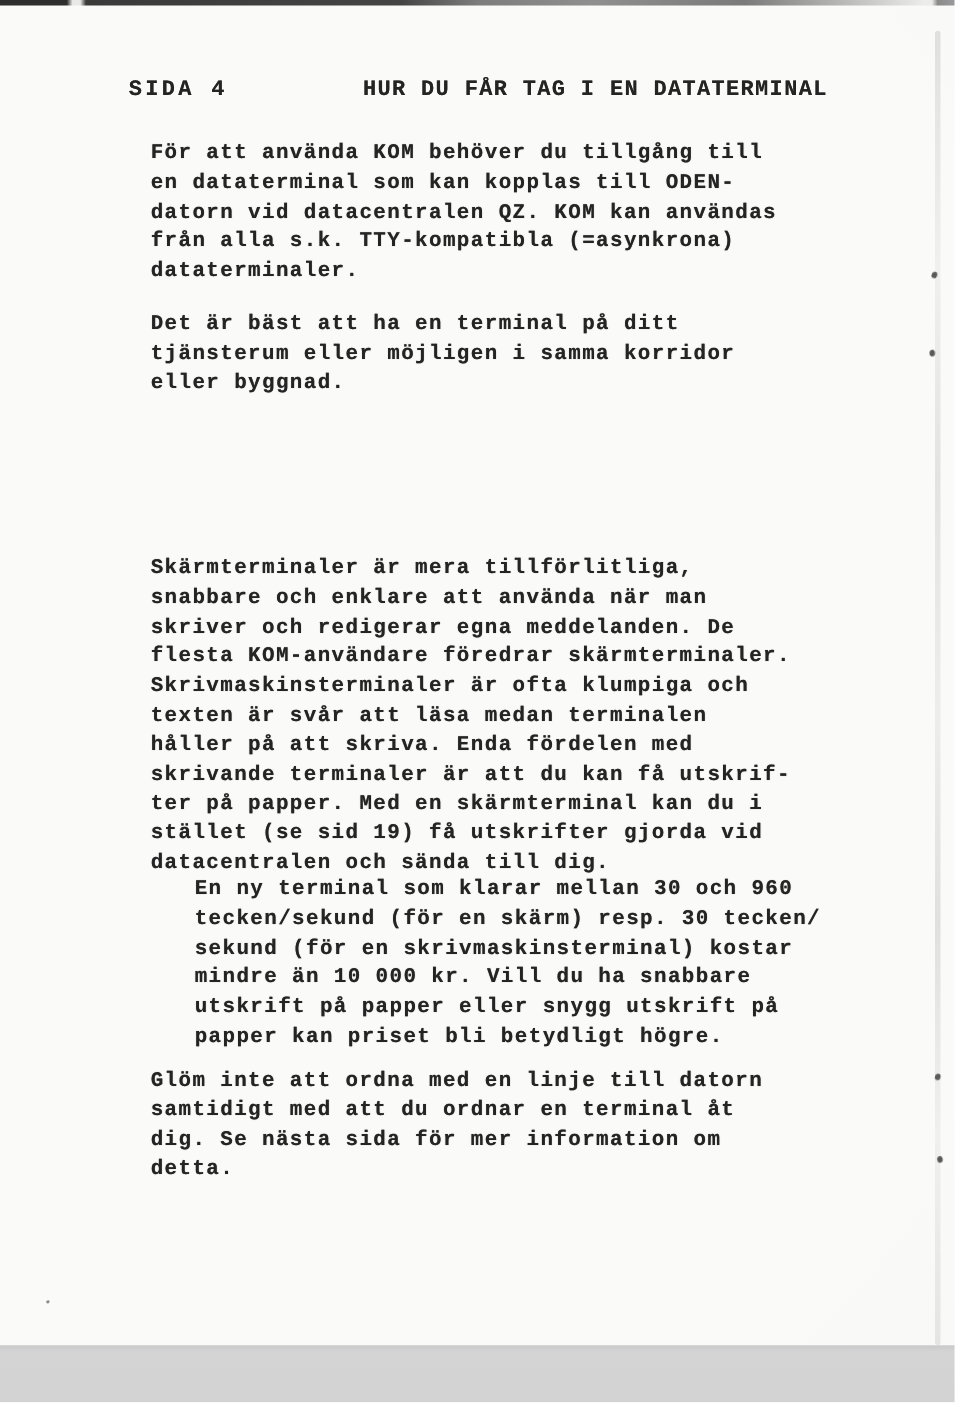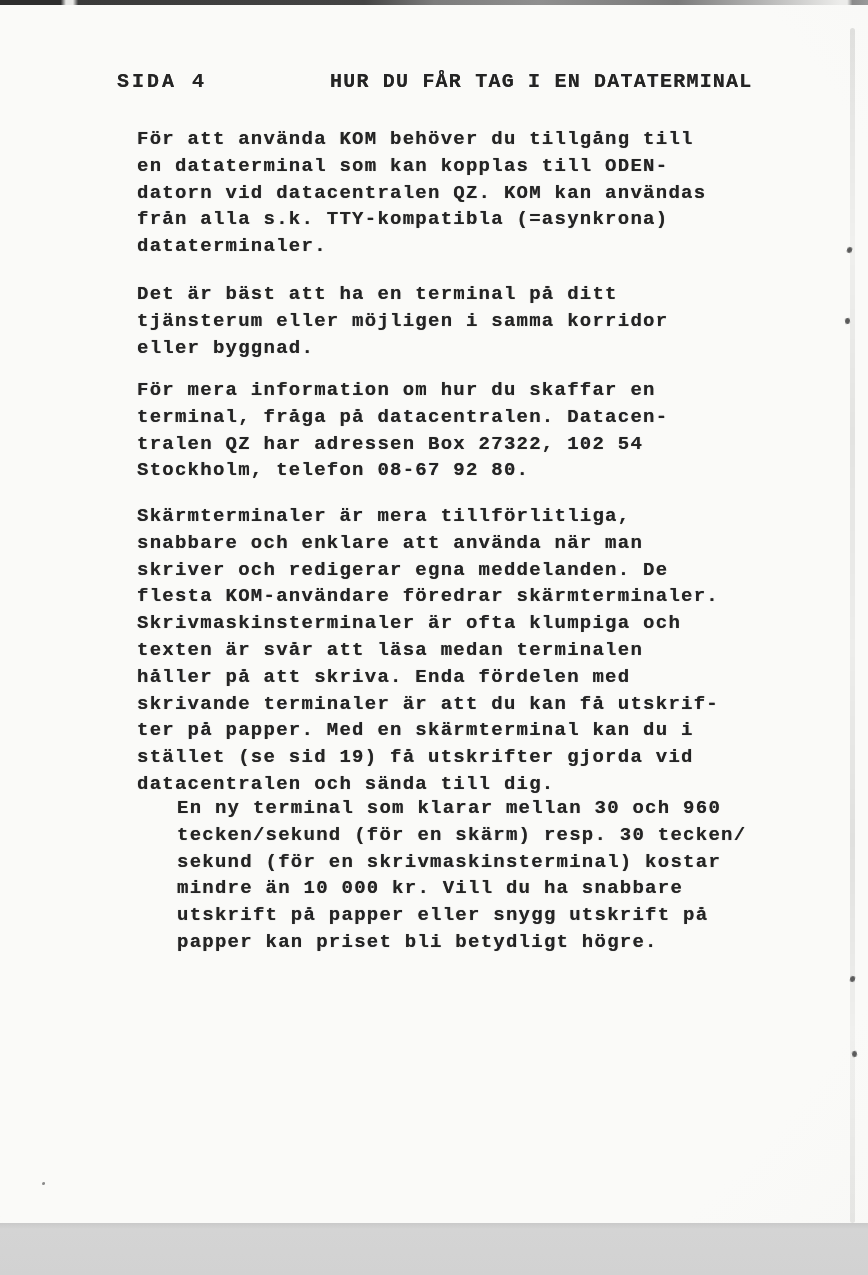--- a/index.html
+++ b/index.html
@@ -111,44 +111,44 @@
   <div class="paragraph p2">Det är bäst att ha en terminal på ditt
 tjänsterum eller möjligen i samma korridor
 eller byggnad.</div>
 
   <div class="paragraph p1">För att använda KOM behöver du tillgång till
 en dataterminal som kan kopplas till ODEN-
 datorn vid datacentralen QZ. KOM kan användas
 från alla s.k. TTY-kompatibla (=asynkrona)
 dataterminaler.</div>
 
-  <div class="paragraph p3">För mera information om hur du skaffar en
-terminal, fråga på datacentralen. Datacen-
-tralen QZ har adressen Box 27322, 102 54
-Stockholm, telefon 08-67 92 80.</div>
 
   <div class="paragraph p4">Skärmterminaler är mera tillförlitliga,
 snabbare och enklare att använda när man
 skriver och redigerar egna meddelanden. De
 flesta KOM-användare föredrar skärmterminaler.
 Skrivmaskinsterminaler är ofta klumpiga och
 texten är svår att läsa medan terminalen
 håller på att skriva. Enda fördelen med
 skrivande terminaler är att du kan få utskrif-
 ter på papper. Med en skärmterminal kan du i
 stället (se sid 19) få utskrifter gjorda vid
 datacentralen och sända till dig.</div>
 
   <div class="paragraph p5">En ny terminal som klarar mellan 30 och 960
 tecken/sekund (för en skärm) resp. 30 tecken/
 sekund (för en skrivmaskinsterminal) kostar
 mindre än 10 000 kr. Vill du ha snabbare
 utskrift på papper eller snygg utskrift på
 papper kan priset bli betydligt högre.</div>
 
+  <div class="paragraph p6">Glöm inte att ordna med en linje till datorn
+samtidigt med att du ordnar en terminal åt
+dig. Se nästa sida för mer information om
+detta.</div>
 
   <div class="right-edge-shadow"></div>
 
   <span class="speck s1"></span>
   <span class="speck s2"></span>
   <span class="speck s3"></span>
   <span class="speck s4"></span>
   <span class="speck s5"></span>
 
   <div class="bottom-band"></div>

